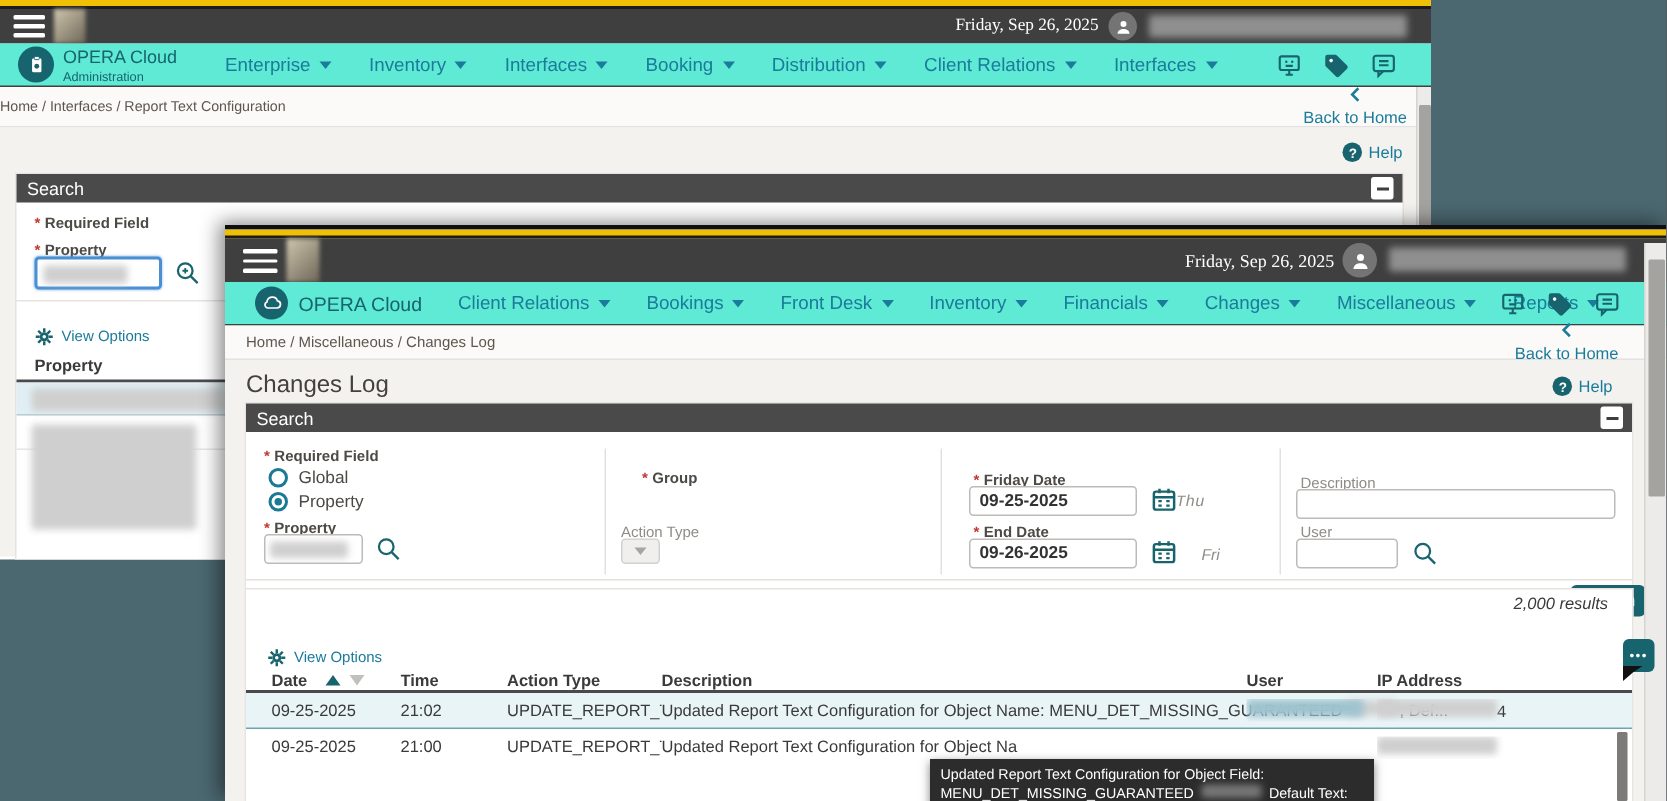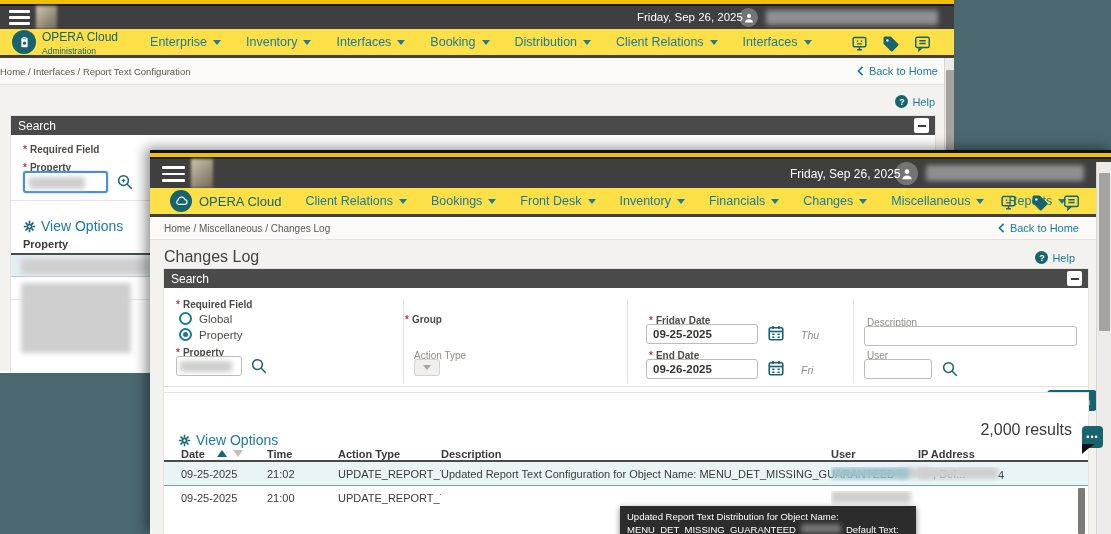--- a/index.html
+++ b/index.html
@@ -8,38 +8,38 @@
     font-family:"Liberation Sans",sans-serif;color:#3c3c3c;}
   .window{position:absolute;background:#fff;}
 
   
   .gold{height:6px;background:#f0c005;border-bottom:2px solid #1c1c1c;}
   .hdr{position:relative;background:#3f3f3f;}
   .burger{position:absolute;display:flex;flex-direction:column;justify-content:space-between;
     width:21px;height:15px;cursor:pointer;}
   .burger i{display:block;height:2.6px;background:#fff;border-radius:1px;}
   .hdr-thumb{position:absolute;background:linear-gradient(135deg,#cfc6ae,#6e6658);filter:blur(1.5px);}
-  .hdr-date{position:absolute;color:#fff;font-size:11.5px;}
+  .hdr-date{position:absolute;color:#fff;font-size:11.5px;font-family:Liberation Serif, serif;}
   .avatar{position:absolute;border-radius:50%;background:rgba(255,255,255,.28);
     display:flex;align-items:center;justify-content:center;}
   .rdt{background:#cfcfcf;filter:blur(2.5px);border-radius:2px;display:inline-block;}
   .rdt.on-dark{background:#8f8f8f;}
   .rdt.teal{background:#9fc4cf;}
 
-  .navbar{position:relative;background:#fde047;border-bottom:3px solid #404040;display:flex;align-items:center;}
+  .navbar{position:relative;background:#5eead4;border-bottom:1px solid #404040;display:flex;align-items:center;}
   .logo-circ{border-radius:50%;background:#17646e;display:flex;align-items:center;justify-content:center;flex:none;}
   .brand-name{color:#17646e;font-size:13px;}
   .brand-sub{color:#17646e;font-size:8.5px;line-height:8px;}
   .navitem{color:#1a7b9b;font-size:12.5px;white-space:nowrap;cursor:pointer;display:inline-flex;align-items:center;}
   .caret{width:0;height:0;border:4px solid transparent;border-top:5px solid #1a7b9b;margin-left:6px;margin-top:4px;}
   .nav-icons{position:absolute;display:flex;gap:13px;align-items:center;}
 
   .crumbbar{position:relative;background:#fbfaf8;border-bottom:1px solid #e4e2df;
     display:flex;align-items:center;color:#5f574f;}
-  .backlink{position:absolute;color:#1a7b9b;font-size:11px;display:flex;align-items:center;gap:5px;cursor:pointer;}
+  .backlink{position:absolute;color:#1a7b9b;font-size:11px;display:flex;align-items:center;gap:5px;cursor:pointer;flex-direction:column;}
 
   .page{position:relative;background:#f3f2ef;}
   .pgtitle{position:absolute;font-size:16px;color:#45413d;}
   .helplnk{position:absolute;display:flex;align-items:center;gap:4px;color:#1a7b9b;font-size:11px;cursor:pointer;}
   .qmark{width:13px;height:13px;border-radius:50%;background:#17646e;color:#fff;font-size:9px;font-weight:bold;
     display:inline-flex;align-items:center;justify-content:center;}
 
   .panel{position:absolute;background:#fff;border:1px solid #e6e4e1;}
   .panel-bar{height:19px;background:#4a4a4a;color:#fff;font-size:12px;display:flex;align-items:center;
     padding:0 7px;position:relative;}
@@ -64,21 +64,21 @@
   .sel .caret{margin-left:auto;border-top-color:#17646e;}
   .sel.disabled{background:#f0efee;border-color:#d4d2cf;width:26px;height:17px;justify-content:center;cursor:default;}
   .sel.disabled .caret{margin:3px 0 0 0;border-top-color:#a7a5a2;}
   .dayname{position:absolute;font-size:10.5px;font-style:italic;color:#8f8c88;}
   .btn{position:absolute;background:#17646e;color:#fff;font-size:11.5px;border:none;border-radius:4px;
     display:flex;align-items:center;justify-content:center;cursor:pointer;}
   .lnk{position:absolute;color:#1a7b9b;font-size:11.5px;cursor:pointer;}
   .hsep{position:absolute;height:1px;background:#e3e1de;}
 
   
-  .vopts{position:absolute;display:flex;align-items:center;gap:5px;color:#1a7b9b;font-size:14px;cursor:pointer;}
+  .vopts{position:absolute;display:flex;align-items:center;gap:5px;color:#1a7b9b;font-size:10px;cursor:pointer;}
   .tgrid{position:absolute;display:grid;grid-template-columns:86px 71px 103px 390px 87px auto;
     align-items:center;font-size:11px;color:#3a3a3a;white-space:nowrap;}
   .tgrid.thead{font-weight:bold;border-bottom:2px solid #4a4a4a;}
   .tgrid .cell{overflow:hidden;text-overflow:clip;}
   .row-hl{background:#e9f4f7;border-bottom:1px solid #6fa3ad;}
   .sorts{display:inline-flex;gap:6px;margin-left:12px;align-items:center;}
   .tri-up{width:0;height:0;border:5px solid transparent;border-bottom:7px solid #17646e;margin-bottom:5px;}
   .tri-dn{width:0;height:0;border:5px solid transparent;border-top:7px solid #c2c0bd;margin-top:5px;}
   .tooltip{position:absolute;background:#2c2c2c;color:#fff;font-size:9.5px;line-height:13px;
     padding:4px 7px;box-shadow:0 2px 6px rgba(0,0,0,.5);z-index:30;}
@@ -374,39 +374,39 @@
         </div>
         <svg style="position:absolute;left:86px;top:88px;" width="18" height="18" viewBox="0 0 24 24" fill="none" stroke="#17646e" stroke-width="2">
             <circle cx="10" cy="10" r="6.5"></circle>
             <path d="M15 15l6 6"></path>
           </svg>
 
         <div class="vdiv" style="left:239px;top:30px;height:84px;"></div>
         <div class="vdiv" style="left:463px;top:30px;height:84px;"></div>
         <div class="vdiv" style="left:689px;top:30px;height:84px;"></div>
 
-        <span class="lbl" style="left:241px;top:45px;">
+        <span class="lbl" style="left:264px;top:45px;">
           <span class="ast">*</span><span>Group</span>
         </span>
         <span class="lbl-lite" style="left:250px;top:81px;">Action Type</span>
         <span class="sel disabled" style="left:250px;top:90px;">
             <i class="caret"></i>
           </span>
 
         <span class="lbl" style="left:485px;top:46px;">
           <span class="ast">*</span><span>Friday Date</span>
         </span>
         <input class="inp bold" style="left: 482px; top: 55px; width: 112px;" value="09-25-2025">
         <svg style="position:absolute;left:603px;top:55px;" width="18" height="18" viewBox="0 0 24 24">
             <rect x="3" y="5" width="18" height="16" rx="2" fill="none" stroke="#17646e" stroke-width="2.2"></rect>
             <path d="M3 10h18" stroke="#17646e" stroke-width="2.2"></path>
             <path d="M8 2.5v4M16 2.5v4" stroke="#17646e" stroke-width="2.2"></path>
             <path d="M7 13.5h3M14 13.5h3M7 17.5h3M14 17.5h3" stroke="#17646e" stroke-width="2"></path>
           </svg>
-        <span class="dayname" style="left:637px;top:60px;">Thu</span>
+        <span class="dayname" style="left:620px;top:60px;font-family:Liberation Mono, monospace;">Thu</span>
 
         <span class="lbl" style="left:485px;top:81px;">
           <span class="ast">*</span><span>End Date</span>
         </span>
         <input class="inp bold" style="left: 482px; top: 90px; width: 112px;" value="09-26-2025">
         <svg style="position:absolute;left:603px;top:90px;" width="18" height="18" viewBox="0 0 24 24">
             <rect x="3" y="5" width="18" height="16" rx="2" fill="none" stroke="#17646e" stroke-width="2.2"></rect>
             <path d="M3 10h18" stroke="#17646e" stroke-width="2.2"></path>
             <path d="M8 2.5v4M16 2.5v4" stroke="#17646e" stroke-width="2.2"></path>
             <path d="M7 13.5h3M14 13.5h3M7 17.5h3M14 17.5h3" stroke="#17646e" stroke-width="2"></path>
@@ -422,21 +422,21 @@
             <path d="M15 15l6 6"></path>
           </svg>
 
         <div class="hsep" style="left:0;top:117px;width:100%;"></div>
         <span class="lnk" style="left:838px;top:126px;">Reset</span>
         <span style="position:absolute;left:873px;top:124px;color:#d0cecb;font-size:13px;">|</span>
         <button class="btn" style="left:883px;top:121px;width:50px;height:21px;">Search</button>
       </div>
 
       <div class="panel" style="left:13px;top:152px;width:926px;height:150px;">
-        <span style="position:absolute;right:16px;top:28px;font-size:16px;color:#3a3a3a;">2,000 results</span>
+        <span style="position:absolute;right:16px;top:4px;font-size:11px;color:#3a3a3a;font-style:italic;">2,000 results</span>
 
         <span class="vopts" style="left:14px;top:39px;">
           <svg class="gearicon" width="13" height="13" viewBox="0 0 24 24">
               <path d="M12 1.5v5M12 17.5v5M1.5 12h5M17.5 12h5M4.6 4.6l3.5 3.5M15.9 15.9l3.5 3.5M19.4 4.6l-3.5 3.5M8.1 15.9l-3.5 3.5" stroke="#17646e" stroke-width="3"></path>
               <circle cx="12" cy="12" r="5.5" fill="#17646e"></circle>
               <circle cx="12" cy="12" r="2.2" fill="#fff"></circle>
             </svg>
           <span>View Options</span>
         </span>
 
@@ -461,27 +461,28 @@
           <span class="cell">UPDATE_REPORT_TEXT_...</span>
           <span class="cell" style="overflow:visible;"><span>Updated Report Text Configuration for Object Name: MENU_DET_MISSING_GUARANTEED</span><span class="rdt" style="width:34px;height:10px;margin:0 2px;"></span><span>, Def...</span></span>
           <span class="cell"><span class="rdt teal" style="width:78px;height:12px;"></span></span>
           <span class="cell"><span class="rdt" style="width:80px;height:12px;"></span><span>4</span></span>
         </div>
 
         <div class="tgrid" style="left:0;top:93px;width:100%;height:24px;padding-left:17px;">
           <span class="cell">09-25-2025</span>
           <span class="cell">21:00</span>
           <span class="cell">UPDATE_REPORT_TEXT_...</span>
+          <span class="cell">Updated Report Text Configuration for Object Na</span>
           <span class="cell"></span>
           <span class="cell"><span class="rdt" style="width:80px;height:12px;"></span></span>
         </div>
       </div>
 
       <div class="tooltip" style="left:470px;top:266px;width:296px;height:40px;">
-        <div>Updated Report Text Distribution for Object Name:</div>
+        <div>Updated Report Text Configuration for Object Field:</div>
         <div><span>MENU_DET_MISSING_GUARANTEED</span><span class="rdt" style="width:40px;height:9px;background:#777;margin:0 5px;"></span><span>Default Text: **This item may not be</span></div>
       </div>
 
       <span class="bubble" style="left:932px;top:186px;">•••</span>
 
       <div class="sthumb" style="left:928px;top:248px;width:7px;height:46px;background:#7d7b79;"></div>
     </div>
 
     <div class="sbar" style="right:0;top:9px;bottom:0;width:15px;">
       <div class="sthumb" style="left:2px;top:11px;width:11px;height:158px;"></div>

